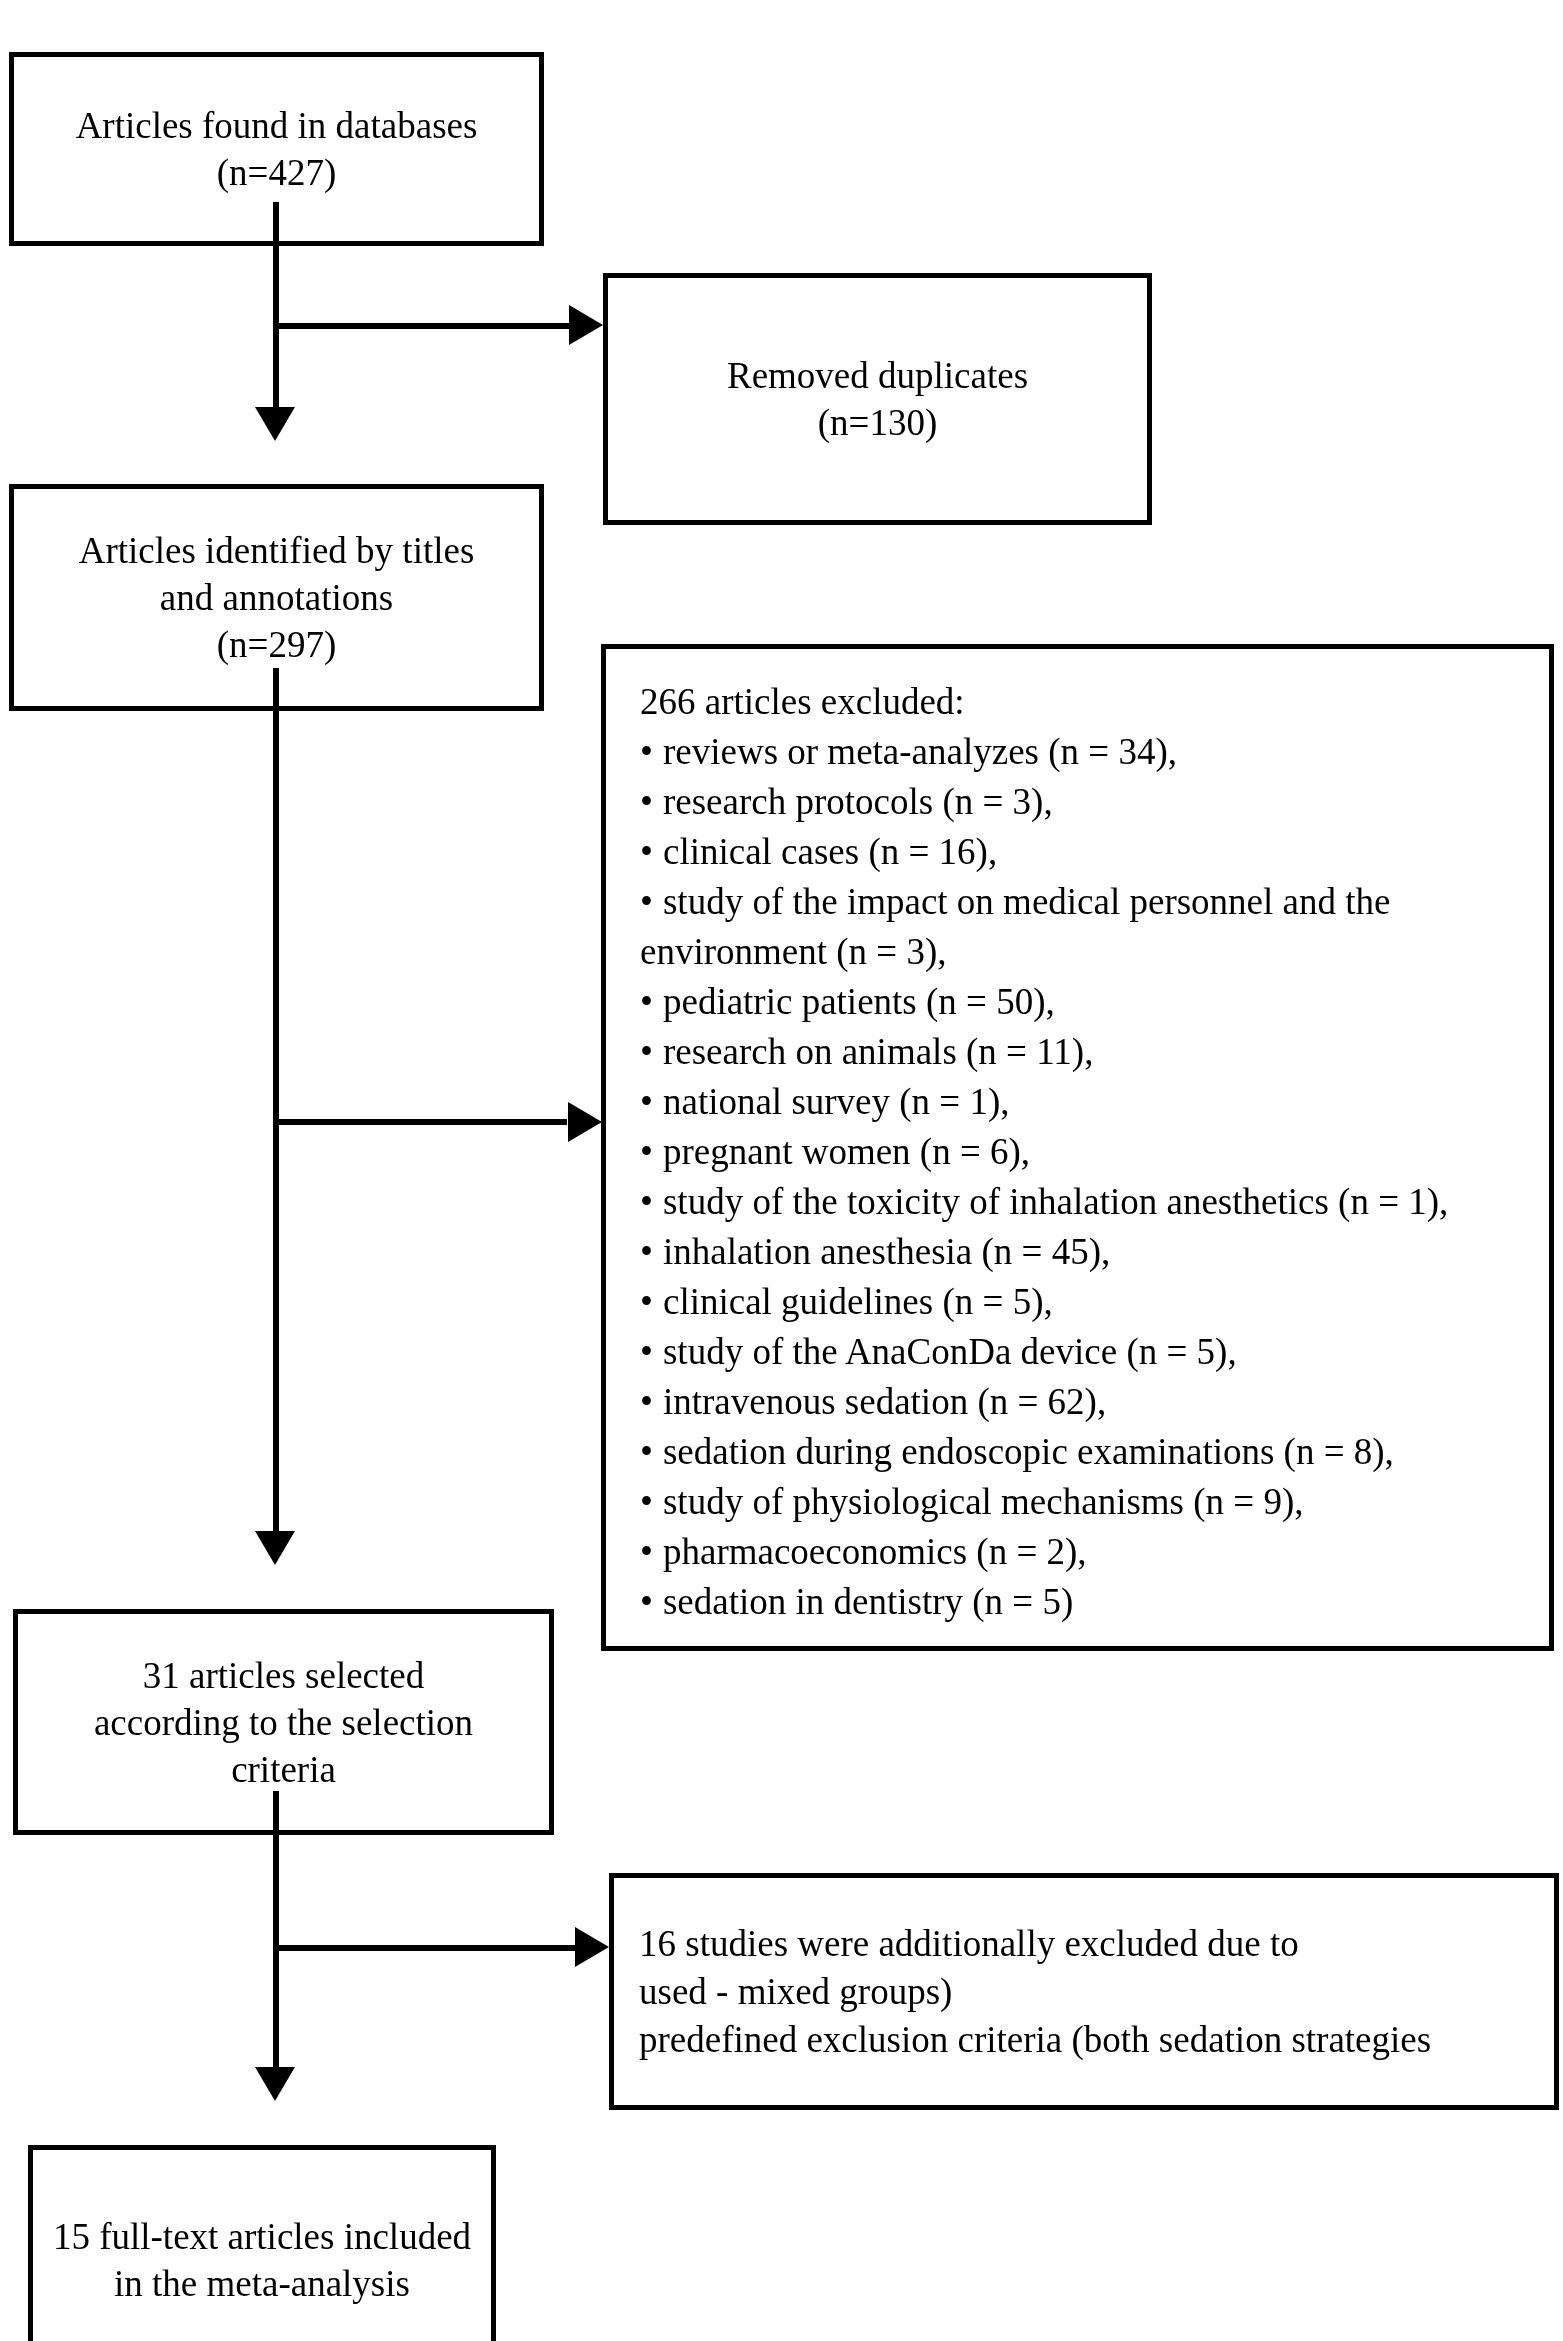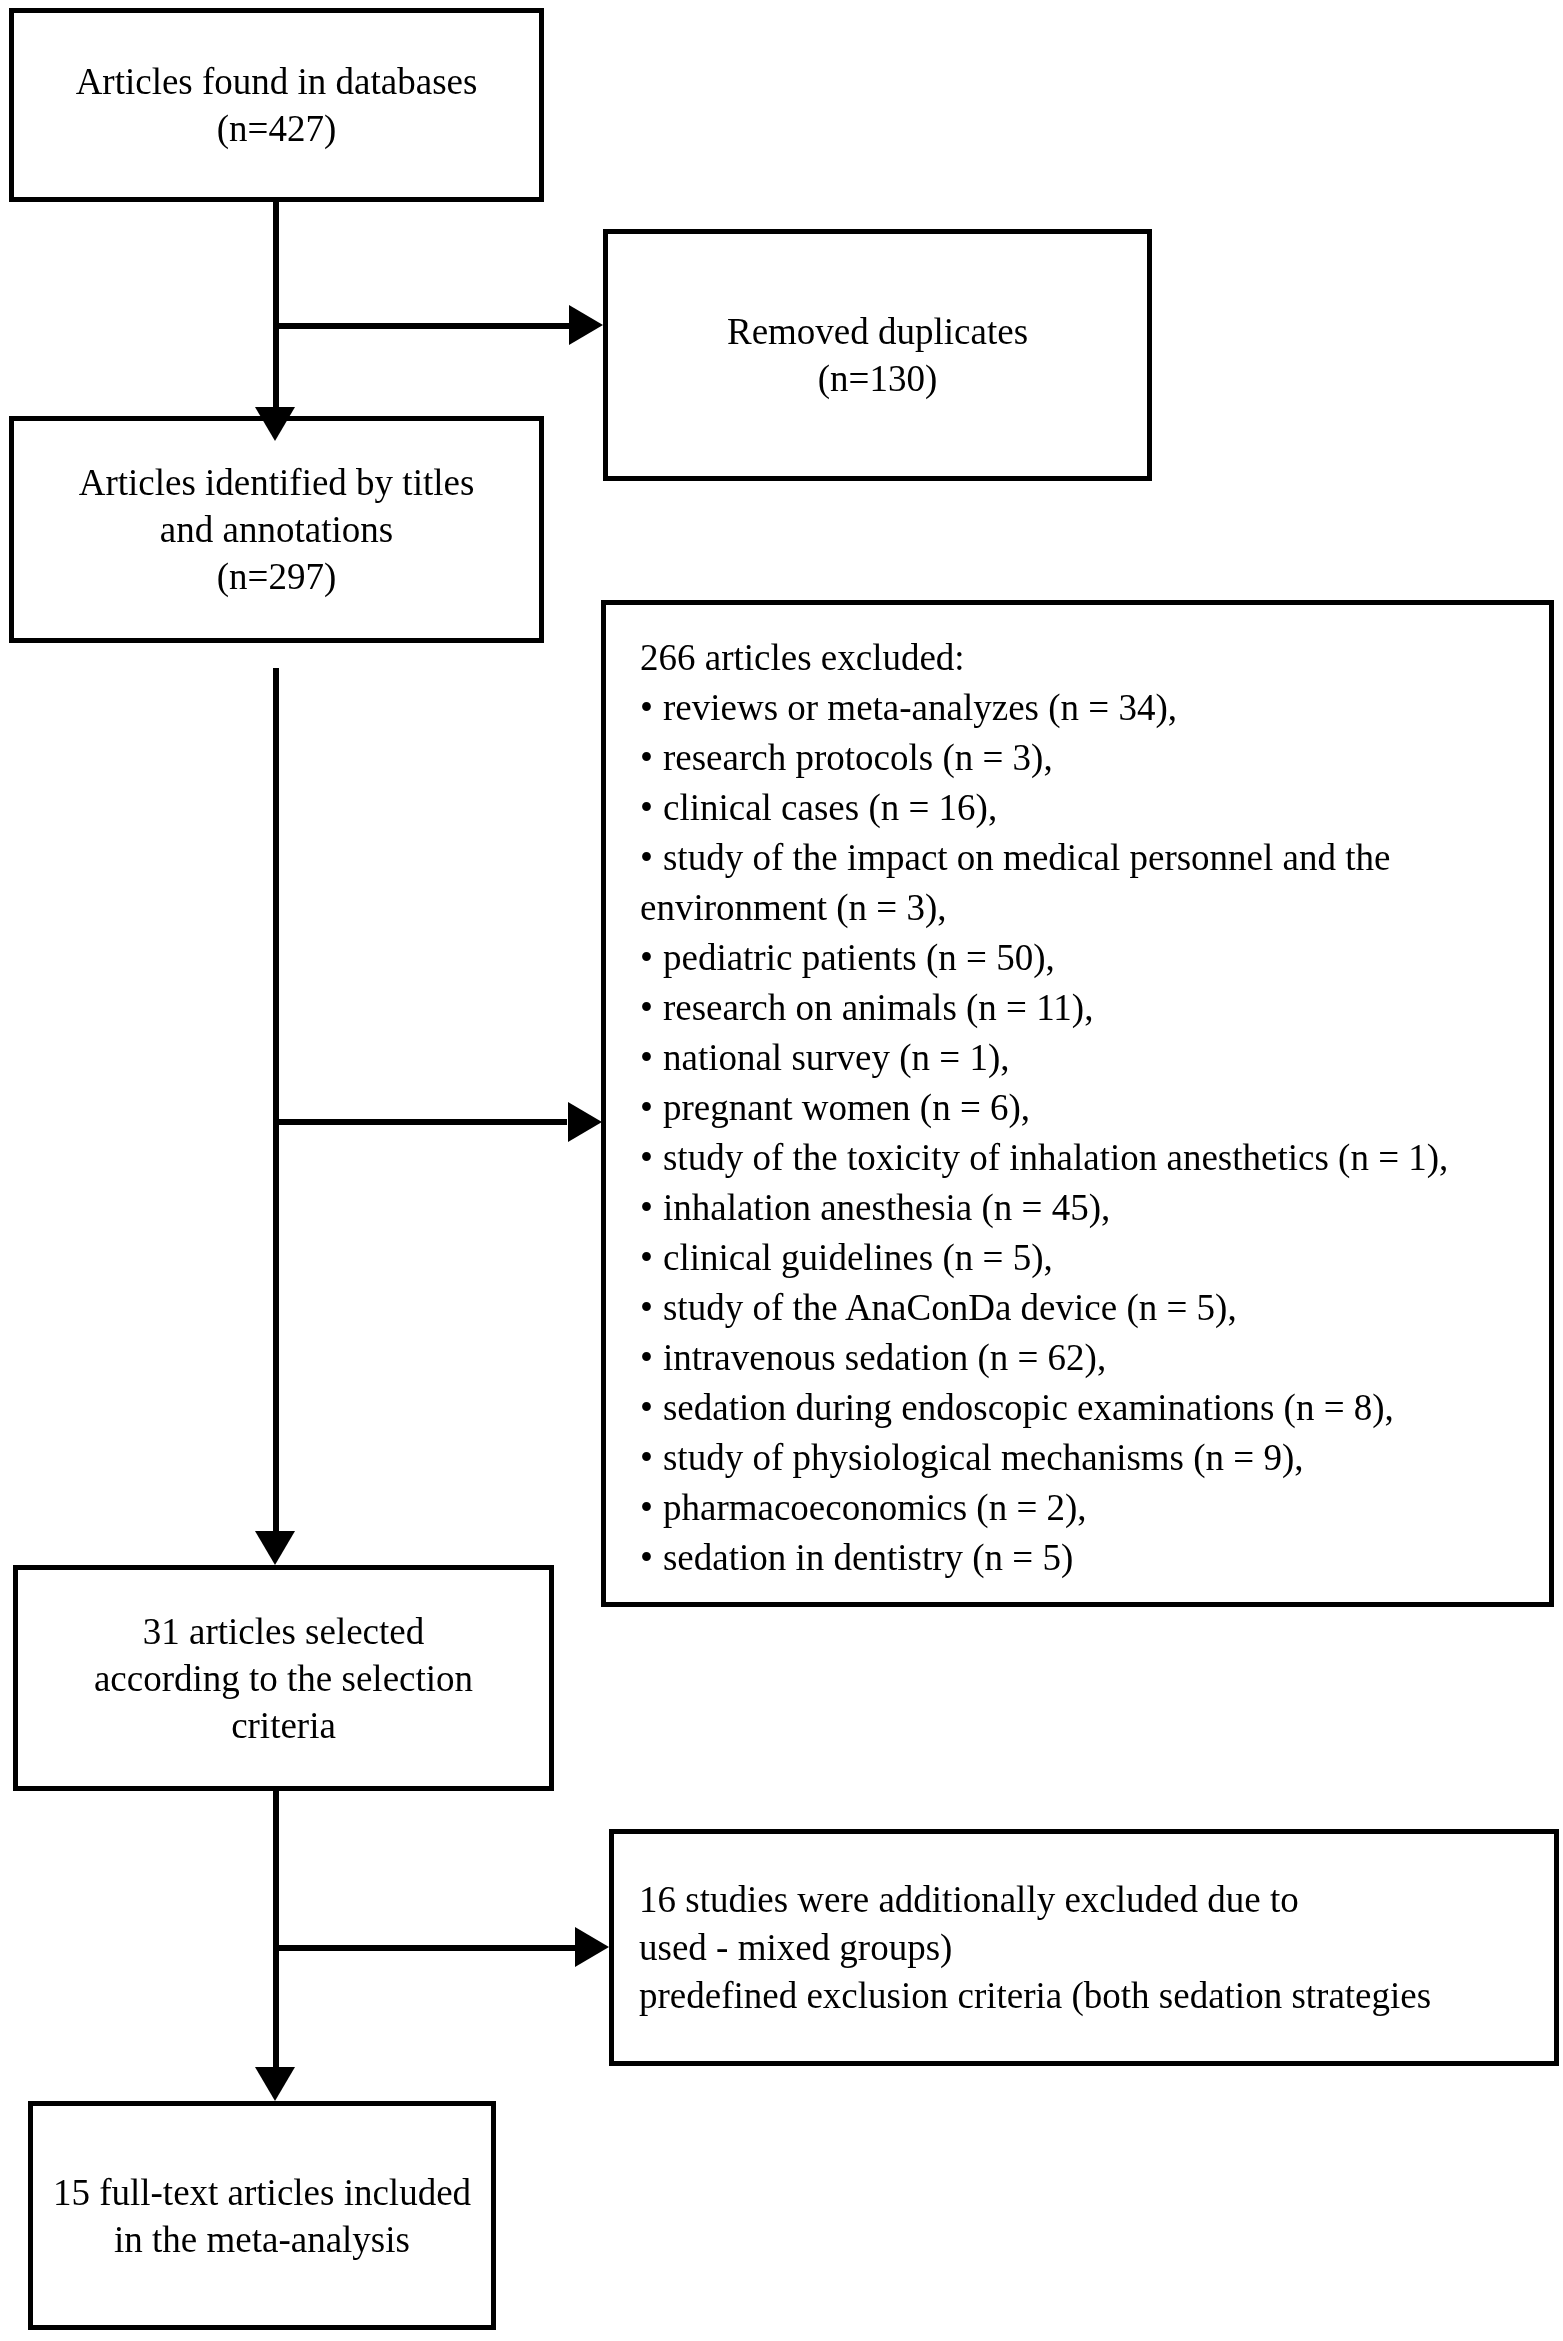--- a/index.html
+++ b/index.html
@@ -8,20 +8,21 @@
     background: #ffffff;
     font-family: "Liberation Serif", "DejaVu Serif", serif;
     color: #000000;
   }
   body { position: relative; overflow: hidden; }
 
   .box {
     position: absolute;
     border: 5px solid #000000;
     background: #ffffff;
+    margin-top: 44px;
   }
   .box.centered {
     display: flex; flex-direction: column;
     justify-content: center; align-items: center;
     text-align: center;
   }
   .box .bline {
     font-size: 37px;
     line-height: 47px;
     white-space: nowrap;
@@ -63,21 +64,21 @@
 <div class="box centered" style="left:9px; top:7.9px; width:535px; height:194px;">
   <div class="bline">Articles found in databases</div>
   <div class="bline">(n=427)</div>
 </div>
 
 <div class="box centered" style="left:603px; top:229px; width:549px; height:252px;">
   <div class="bline">Removed duplicates</div>
   <div class="bline">(n=130)</div>
 </div>
 
-<div class="box centered" style="left:9px; top:416px; width:535px; height:227px;">
+<div class="box centered" style="left:9px; top:440px; width:535px; height:227px;">
   <div class="bline">Articles identified by titles</div>
   <div class="bline">and annotations</div>
   <div class="bline">(n=297)</div>
 </div>
 
 <div class="box excl-box" style="left:601px; top:600px; width:953px; height:1007px;">
   <div class="excl-heading">266 articles excluded:</div>
   <div>
       <div class="excl-item">
       <span class="bullet">•</span><span>reviews or meta-analyzes (n = 34),</span>

